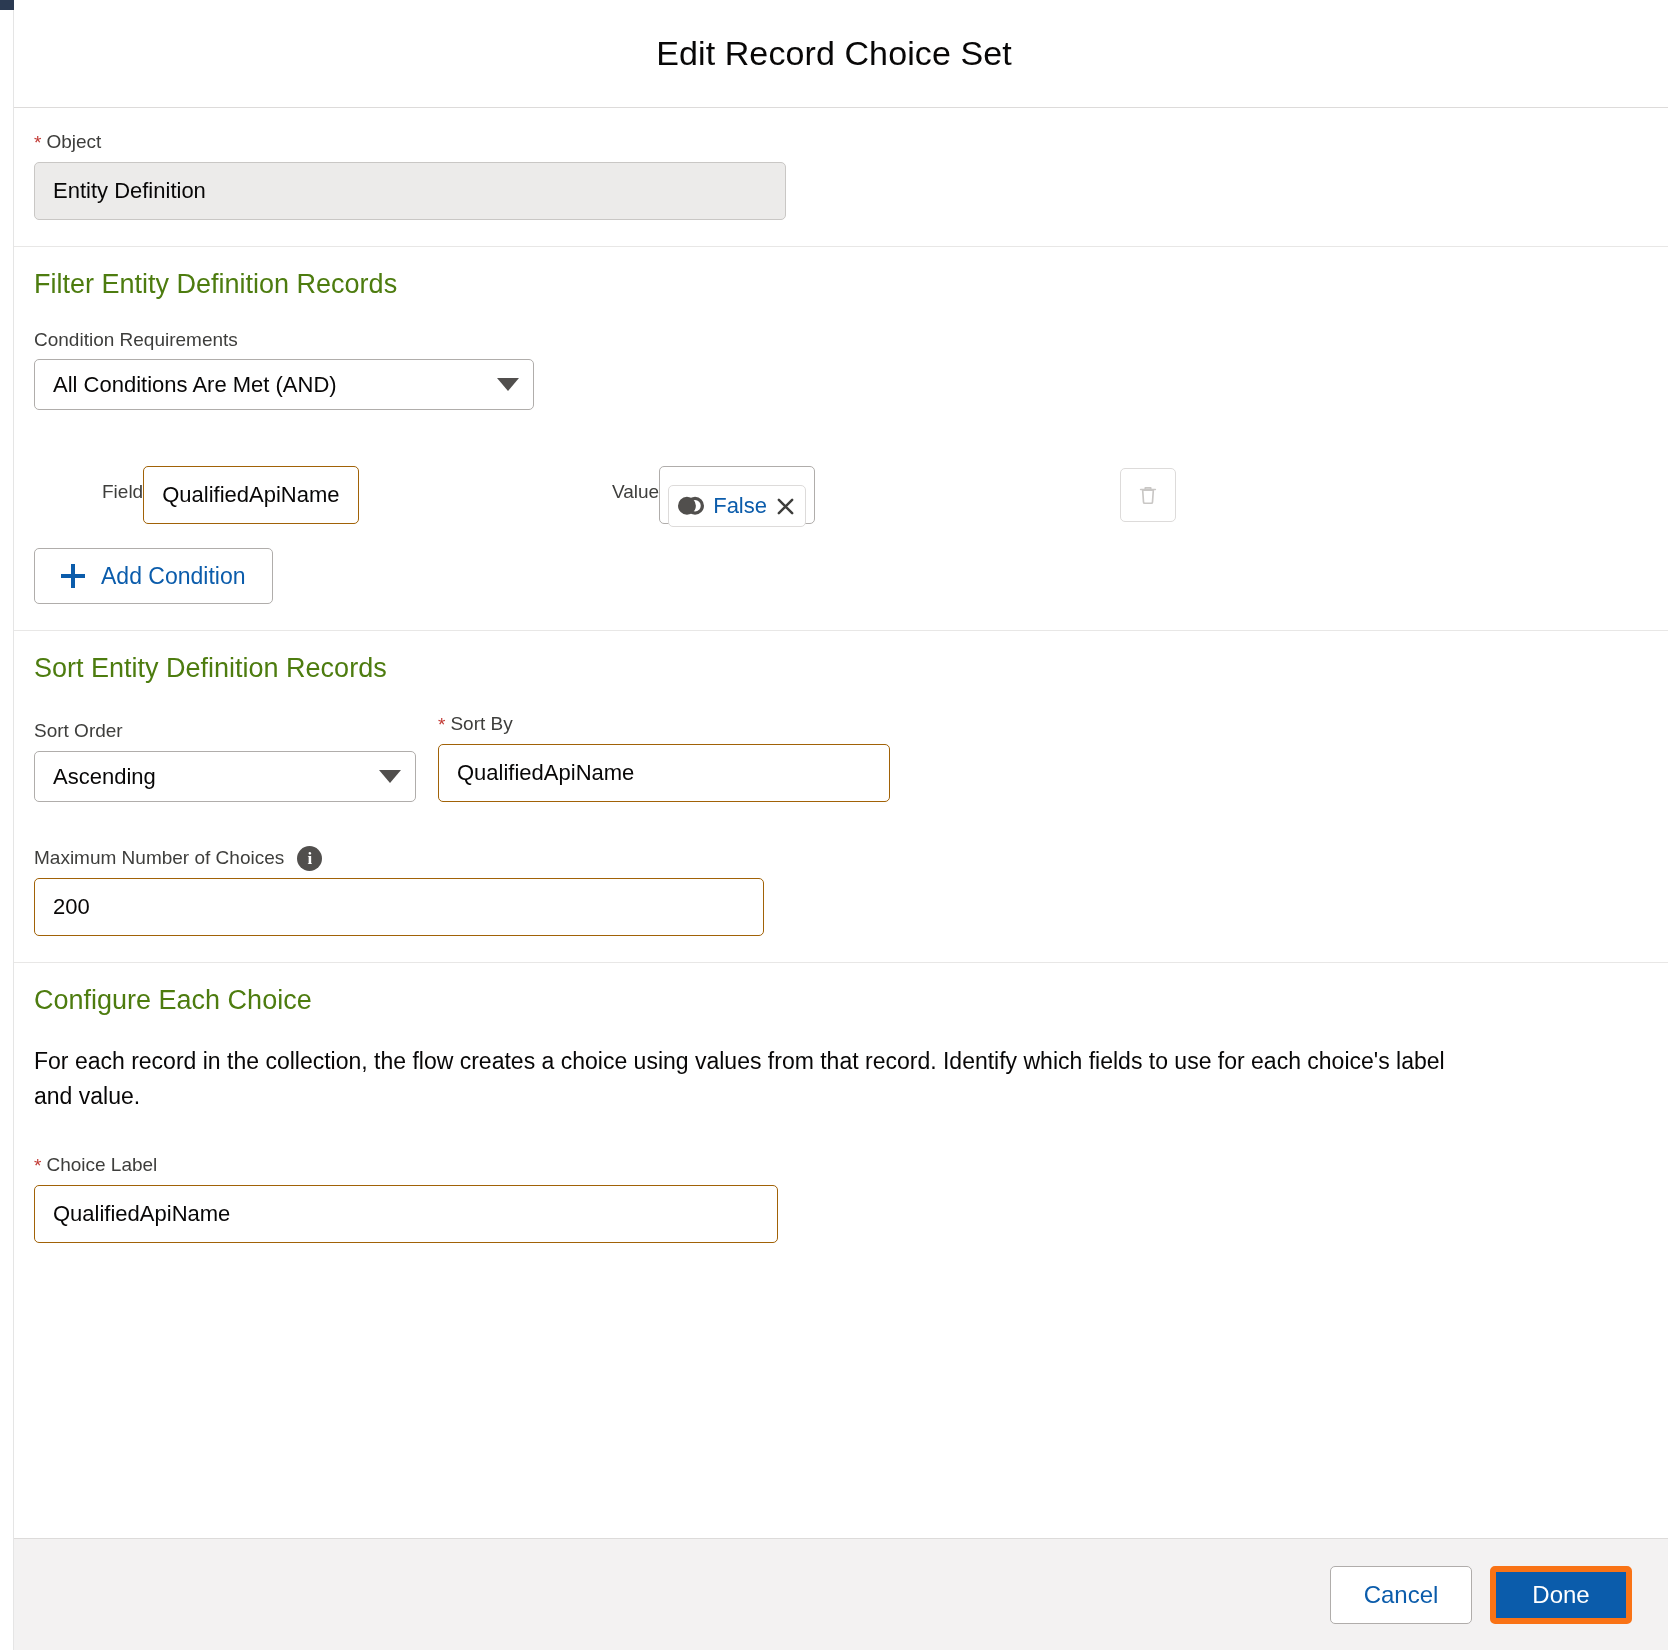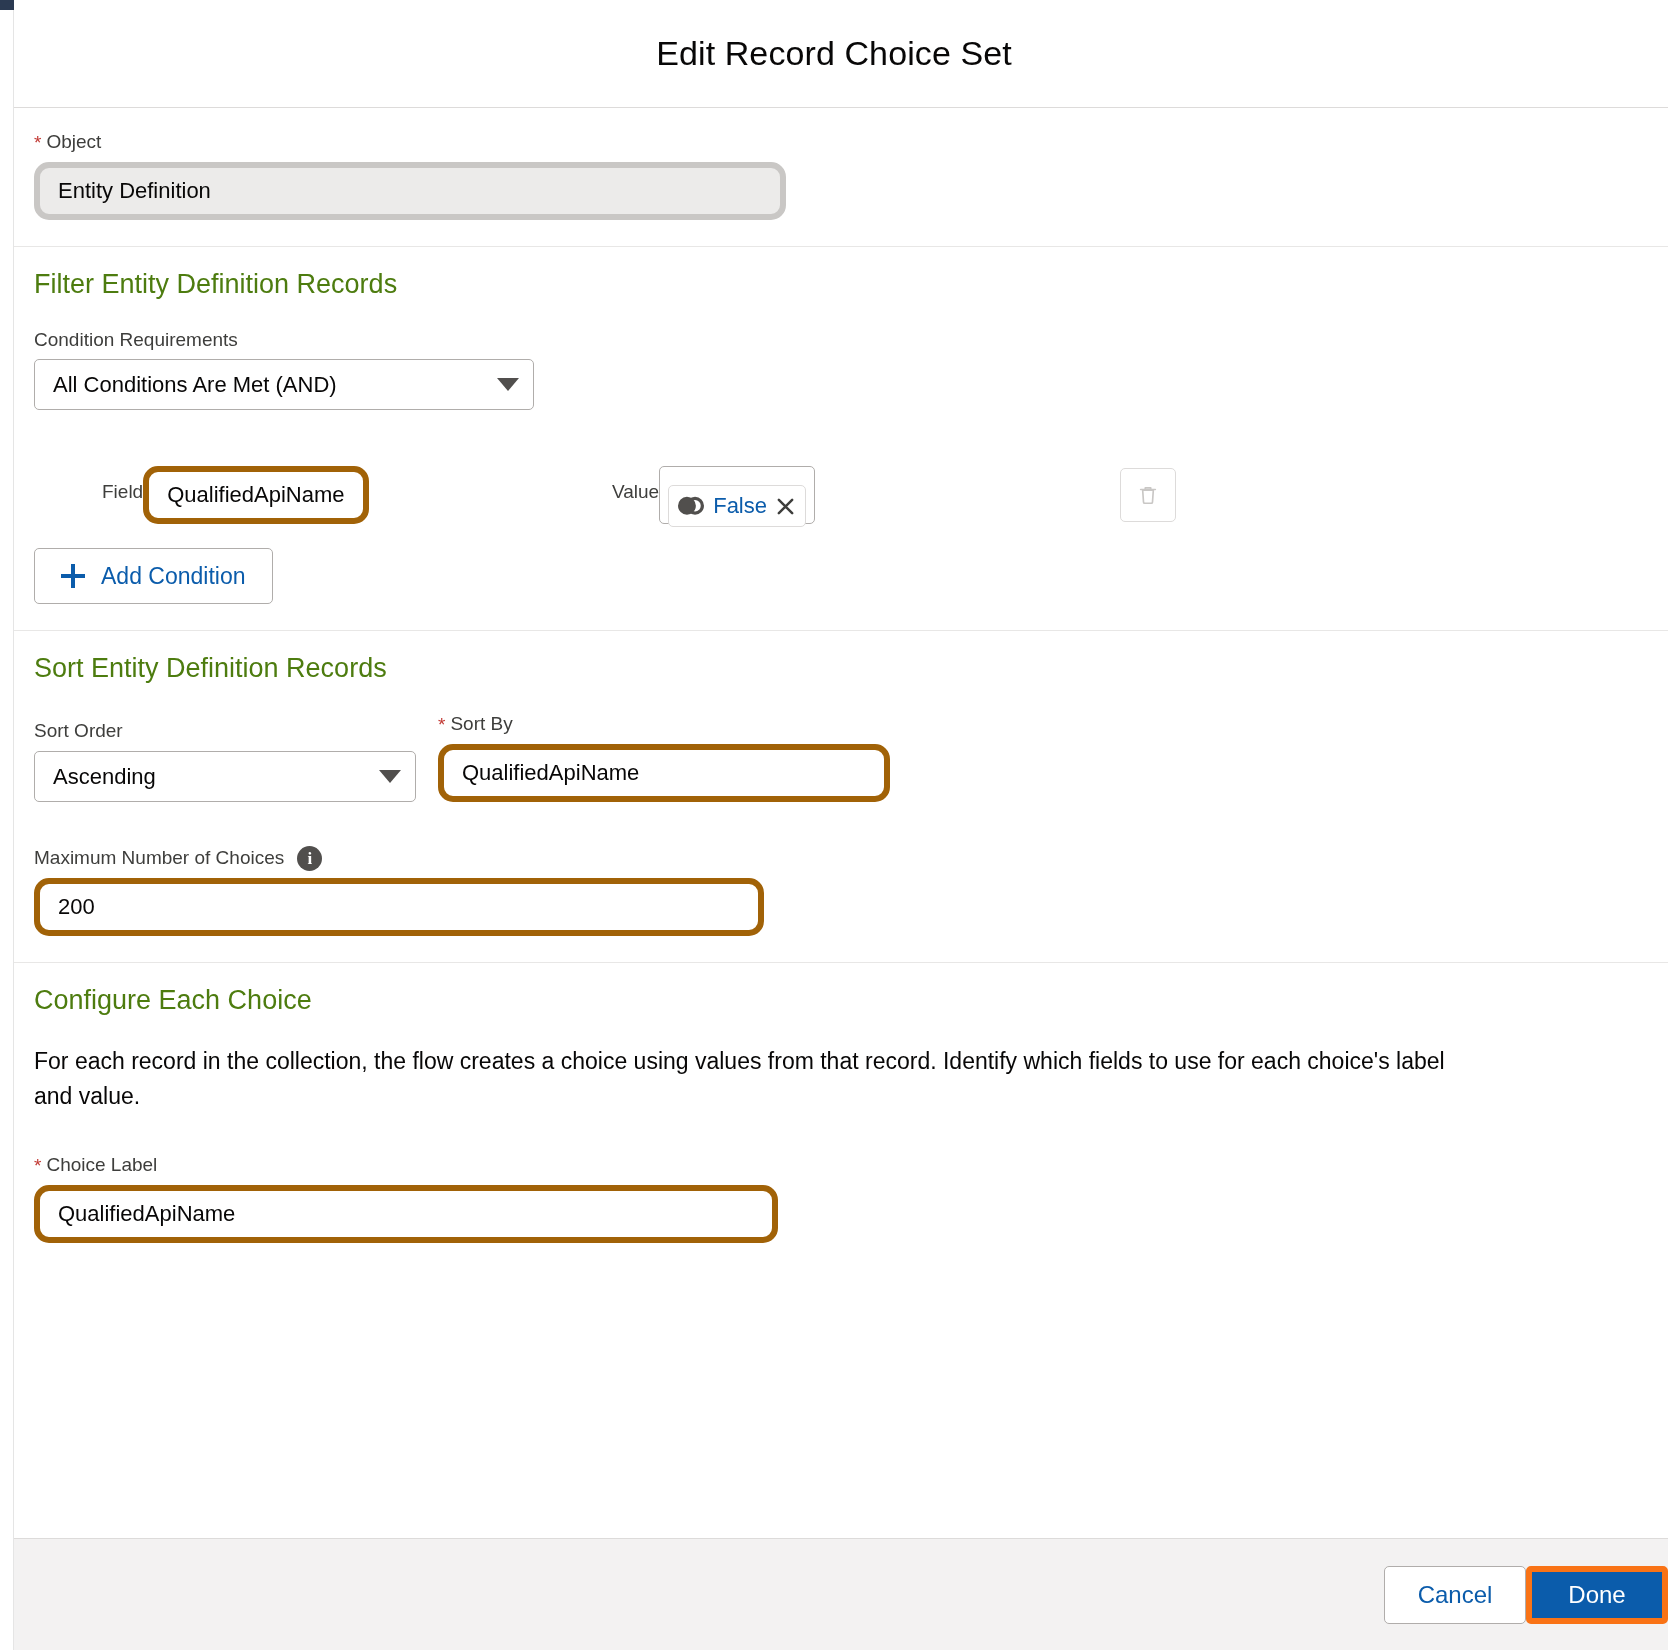--- a/index.html
+++ b/index.html
@@ -109,22 +109,22 @@
   }
   .req-star {
     color: #c23934;
     font-size: 19px;
     line-height: 1;
     margin-right: 1px;
   }
 
   .input-box {
     height: 58px;
-    border: 6px solid #a16207;
-    border-radius: 15px;
+    border: 1px solid #a16207;
+    border-radius: 5px;
     background: #ffffff;
     display: flex;
     align-items: center;
     padding: 0 18px;
     font-size: 22px;
     color: #080707;
   }
   .input-box.readonly {
     background: #ecebea;
     border-color: #c9c7c5;
@@ -297,20 +297,22 @@
 
   
   .modal-footer {
     flex: 0 0 112px;
     height: 112px;
     background: #f3f2f2;
     border-top: 1px solid #dddbda;
     display: flex;
     align-items: center;
     justify-content: flex-end;
+    gap: 18px;
+    padding-right: 36px;
     margin-left: 14px;
   }
   .btn {
     height: 58px;
     min-width: 142px;
     border-radius: 5px;
     font-size: 24px;
     display: inline-flex;
     align-items: center;
     justify-content: center;

